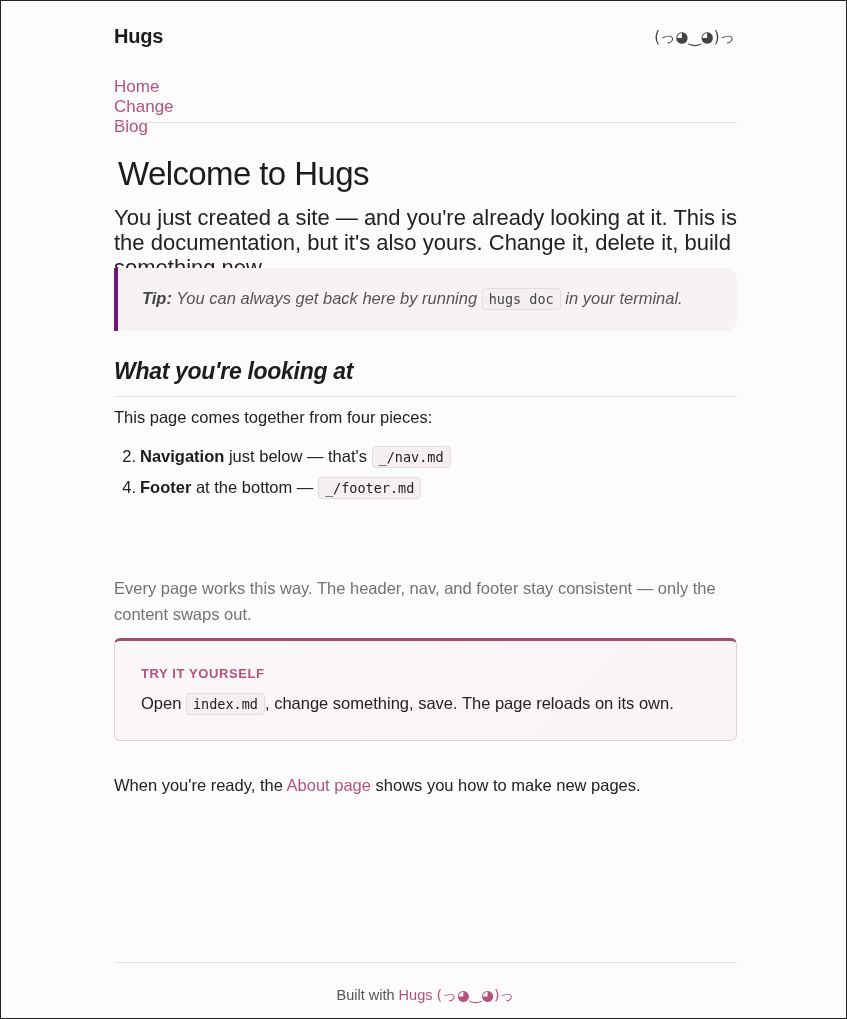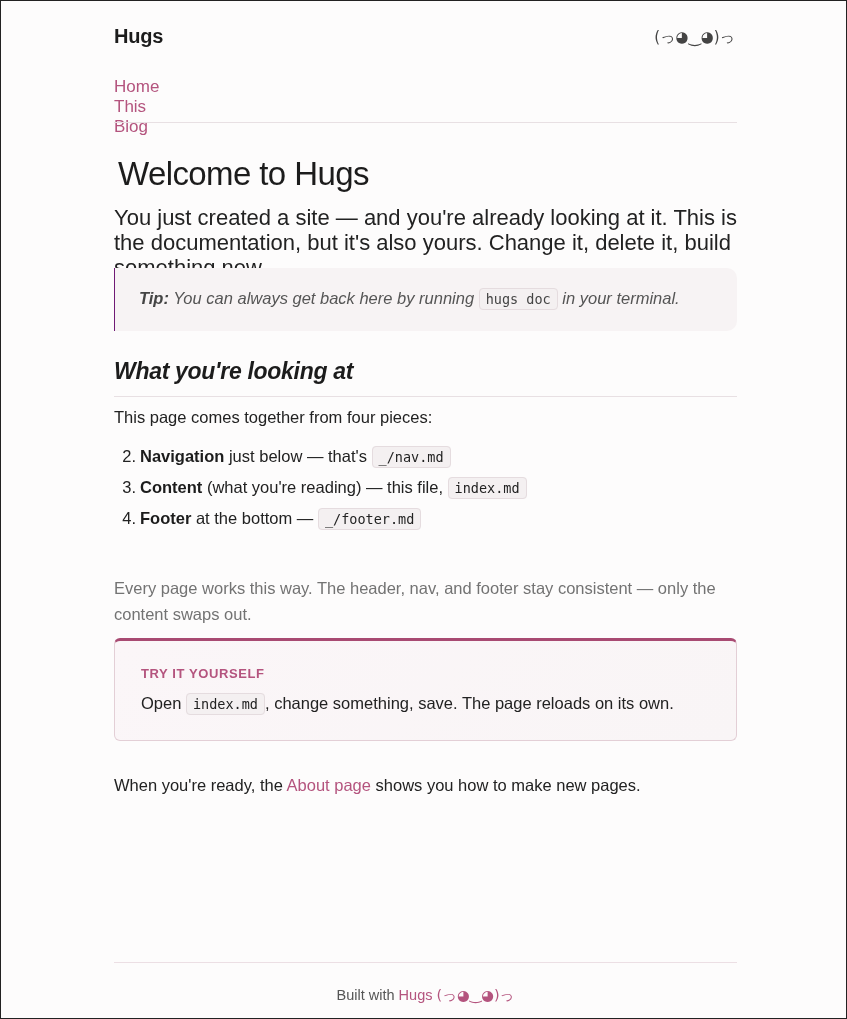--- a/index.html
+++ b/index.html
@@ -15,21 +15,21 @@
   .site-header { position: absolute; top: 24px; left: 0; width: 623px; height: 28px; }
   .site-title { position: absolute; left: 0; top: 0; font-size: 20px; font-weight: 600; color: #1c1c1c; letter-spacing: -0.2px; }
   .site-kaomoji { position: absolute; right: 2px; top: 3px; font-size: 15px; color: #444; font-family: "DejaVu Sans", sans-serif; }
   .nav { position: absolute; top: 76px; left: 0; display: flex; gap: 0; flex-direction: column; }
   .nav a { font-size: 17px; color: #b4547e; text-decoration: none; margin-right: 20px; }
   .nav-rule { position: absolute; top: 121px; left: 0; width: 623px; height: 1px; background: #e8e0e3; }
 
   h1 { position: absolute; top: 154px; left: 4px; font-size: 33px; font-weight: 400; letter-spacing: -0.6px; color: #1c1c1c; }
   .intro { position: absolute; top: 204px; left: 0; width: 623px; font-size: 22px; line-height: 25px; color: #222; }
 
-  .tip { position: absolute; top: 267px; left: 0; width: 623px; height: 63px; background: #f7f3f4; border-left: 1px solid #701a75; border-radius: 0 10px 10px 0; }
+  .tip { position: absolute; top: 267px; left: 0; width: 623px; height: 63px; background: #f7f3f4; border-left: 4px solid #701a75; border-radius: 0 10px 10px 0; }
   .tip-text { position: absolute; left: 24px; top: 21px; font-size: 16.5px; font-style: italic; color: #555; white-space: nowrap; }
   .tip-text b { font-weight: 700; color: #444; }
   code { font-family: "DejaVu Sans Mono", "Liberation Mono", monospace; font-size: 13.5px; font-style: normal; background: #f4f0f1; border: 1px solid #e5dcdf; border-radius: 4px; padding: 2px 6px; color: #222; }
   .tip code { background: #f4f0f1; color: #444; }
 
   h2 { position: absolute; top: 357px; left: 0; font-size: 23px; font-weight: 700; letter-spacing: -0.3px; color: #1c1c1c; font-style: italic; }
   .h2-rule { position: absolute; top: 395px; left: 0; width: 623px; height: 1px; background: #e8e0e3; }
   .lead { position: absolute; top: 404px; left: 0; font-size: 16.5px; line-height: 25px; color: #222; }
 
   ol { position: absolute; top: 443px; left: 0; list-style: none; }
@@ -56,39 +56,38 @@
 
 <div class="page">
 
   <header class="site-header">
     <div class="site-title">Hugs</div>
     <div class="site-kaomoji kao">(っ◕‿◕)っ</div>
   </header>
 
   <nav class="nav">
     <a href="#">Home</a>
-    <a href="#">This</a>
+    <a href="#">Change</a>
     <a href="#">Blog</a>
   </nav>
   <div class="nav-rule"></div>
 
   <h1>Welcome to Hugs</h1>
   <p class="intro">You just created a site — and you're already looking at it. This is the documentation, but it's also yours. Change it, delete it, build something new.</p>
 
   <blockquote class="tip">
     <div class="tip-text"><b>Tip:</b><span> You can always get back here by running </span><code>hugs doc</code><span> in your terminal.</span></div>
   </blockquote>
 
   <h2>What you're looking at</h2>
   <div class="h2-rule"></div>
   <p class="lead">This page comes together from four pieces:</p>
 
   <ol>
     <li><span class="num">2.</span><b>Navigation</b><span> just below — that's </span><code>_/nav.md</code></li>
-    <li><span class="num">3.</span><b>Content</b><span> (what you're reading) — this file, </span><code>index.md</code></li>
     <li><span class="num">4.</span><b>Footer</b><span> at the bottom — </span><code>_/footer.md</code></li>
   </ol>
 
   <p class="para2">Every page works this way. The header, nav, and footer stay consistent — only the content swaps out.</p>
 
   <div class="callout">
     <div class="callout-label">TRY IT YOURSELF</div>
     <div class="callout-text"><span>Open </span><code>index.md</code><span>, change something, save. The page reloads on its own.</span></div>
   </div>
 

